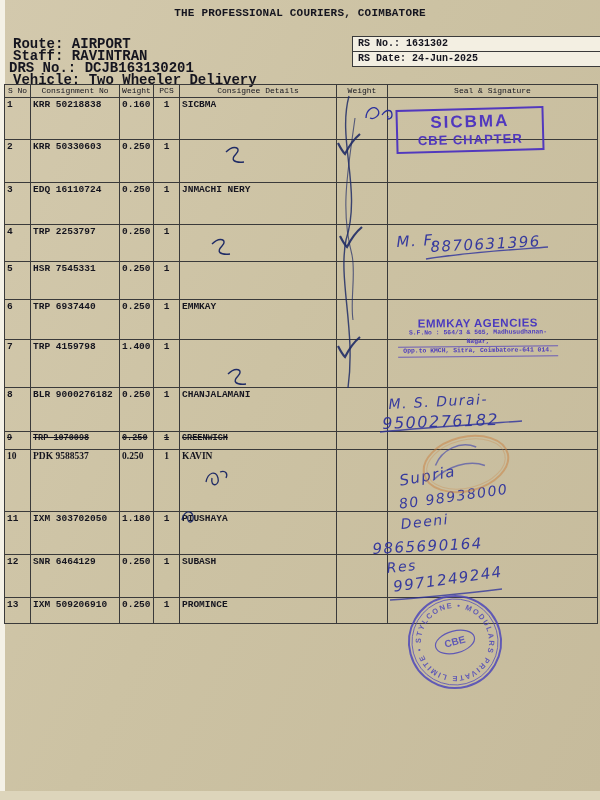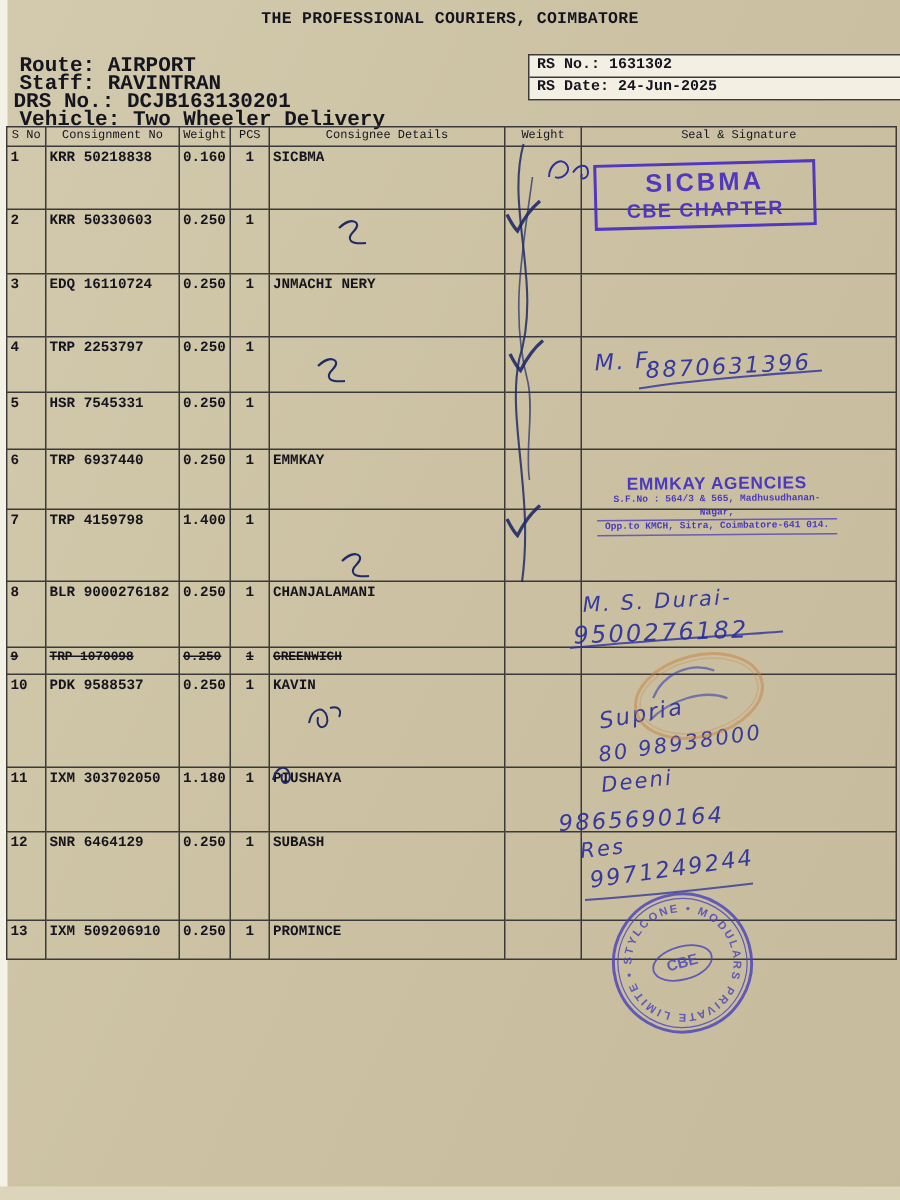--- a/index.html
+++ b/index.html
@@ -164,39 +164,39 @@
         </tr>
         <tr data-name="table-row" class="struck" style="height: 18px;">
           <td data-name="sno-cell">9</td>
           <td data-name="consignment-cell">TRP 1070098</td>
           <td data-name="weight-cell">0.250</td>
           <td data-name="pcs-cell">1</td>
           <td data-name="consignee-cell">GREENWICH</td>
           <td data-name="remarks-cell"></td>
           <td data-name="seal-cell"></td>
         </tr>
-        <tr data-name="table-row" style="height: 62px;">
+        <tr data-name="table-row" style="height: 62px; font-family: Liberation Serif, serif;">
           <td data-name="sno-cell">10</td>
           <td data-name="consignment-cell">PDK 9588537</td>
           <td data-name="weight-cell">0.250</td>
           <td data-name="pcs-cell">1</td>
           <td data-name="consignee-cell">KAVIN</td>
           <td data-name="remarks-cell"></td>
           <td data-name="seal-cell"></td>
         </tr>
         <tr data-name="table-row" style="height: 43px;">
           <td data-name="sno-cell">11</td>
           <td data-name="consignment-cell">IXM 303702050</td>
           <td data-name="weight-cell">1.180</td>
           <td data-name="pcs-cell">1</td>
           <td data-name="consignee-cell">PIUSHAYA</td>
           <td data-name="remarks-cell"></td>
           <td data-name="seal-cell"></td>
         </tr>
-        <tr data-name="table-row" style="height: 59px;">
+        <tr data-name="table-row" style="height: 43px;">
           <td data-name="sno-cell">12</td>
           <td data-name="consignment-cell">SNR 6464129</td>
           <td data-name="weight-cell">0.250</td>
           <td data-name="pcs-cell">1</td>
           <td data-name="consignee-cell">SUBASH</td>
           <td data-name="remarks-cell"></td>
           <td data-name="seal-cell"></td>
         </tr>
         <tr data-name="table-row" style="height: 26px; padding-left: 36px;">
           <td data-name="sno-cell">13</td>

